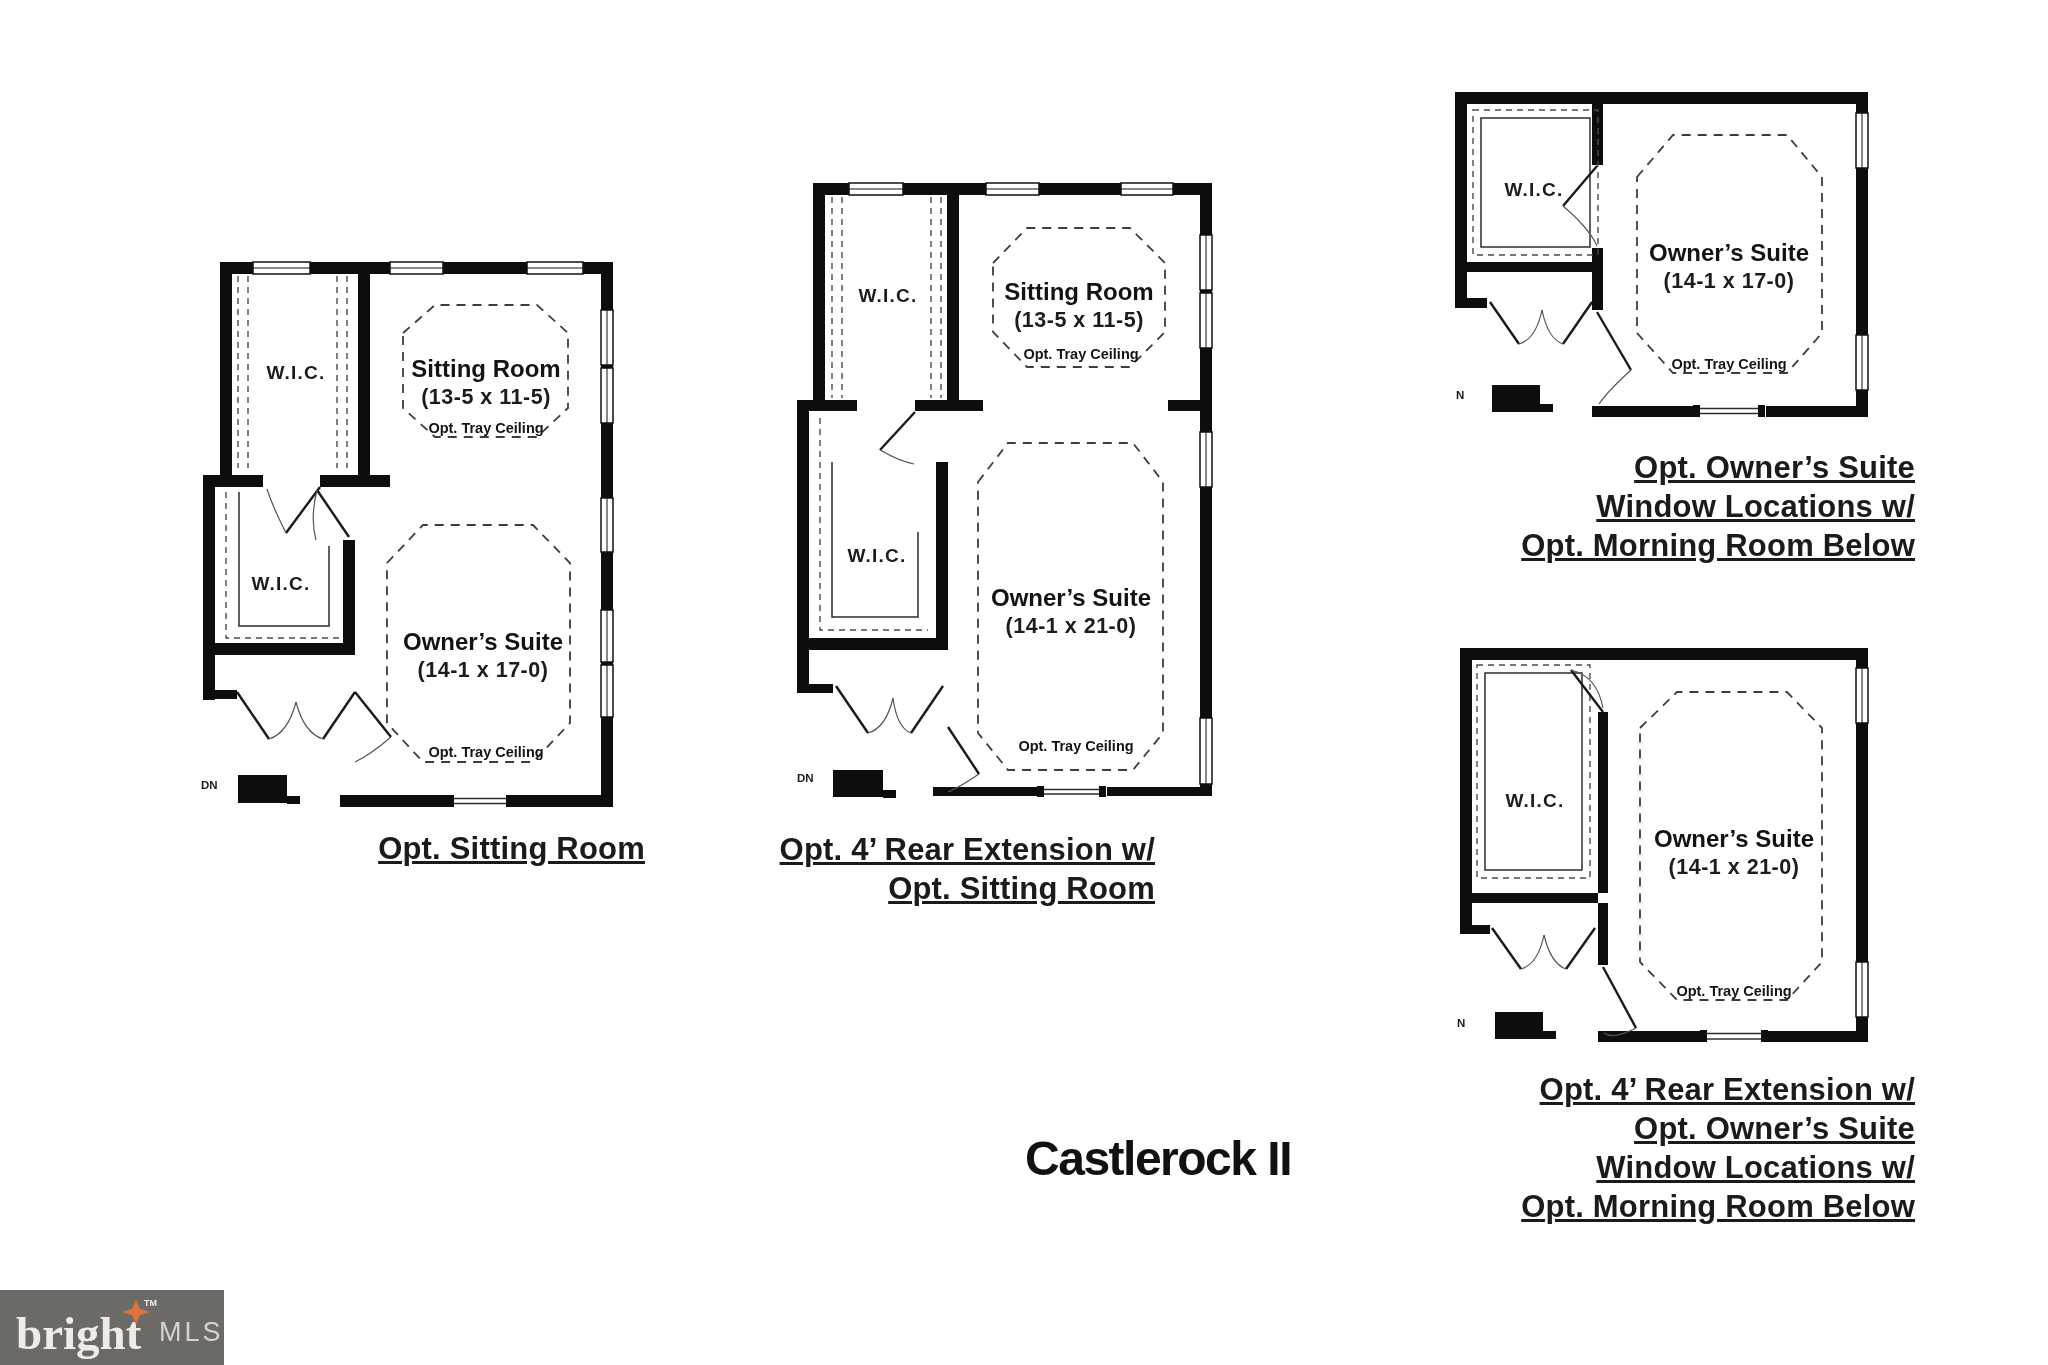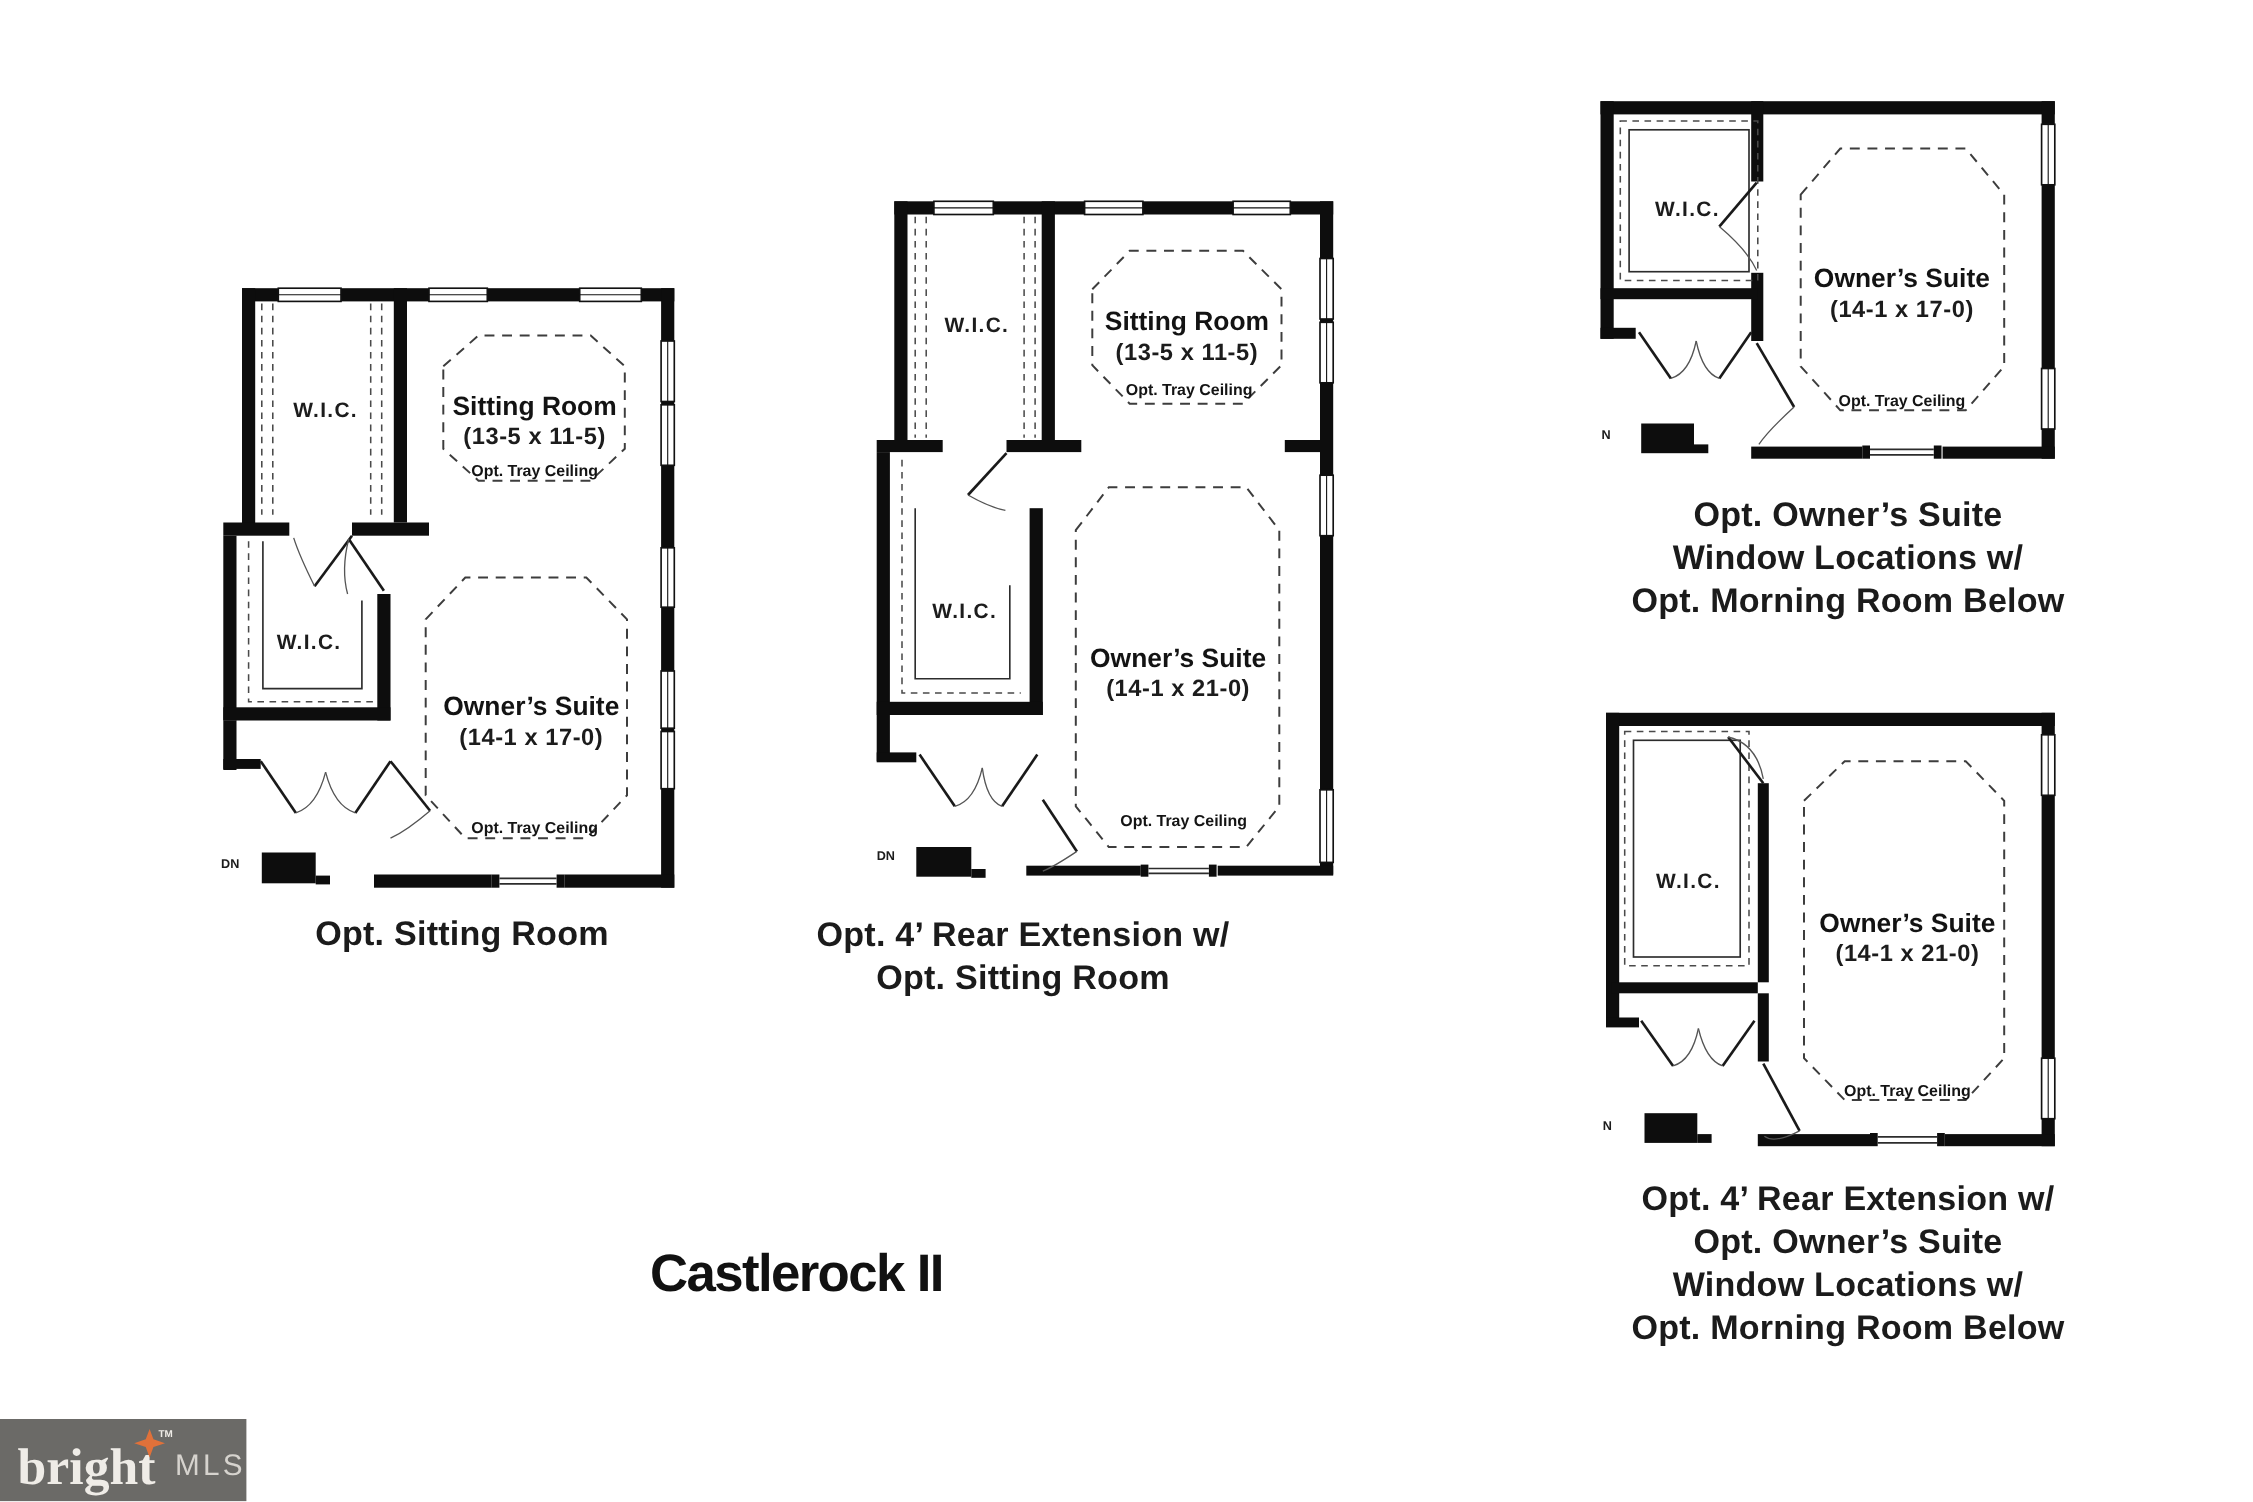--- a/index.html
+++ b/index.html
@@ -2,25 +2,25 @@
 <html><head>
 <meta charset="utf-8">
 <style>
   html,body{margin:0;padding:0;}
   body{
     width:2048px;height:1365px;position:relative;background:#ffffff;
     font-family:"Liberation Sans",sans-serif;overflow:hidden;
   }
   .plan{position:absolute;}
   .caption{
-    position:absolute;text-align:center;font-weight:bold;color:#1b1b1b;
-    font-size:31px;line-height:39px;letter-spacing:0.2px;
+    position:absolute;text-align:right;font-weight:bold;color:#1b1b1b;
+    font-size:31px;line-height:39px;letter-spacing:0.2px;text-decoration:underline;
   }
   .main-title{
-    position:absolute;text-align:left;font-weight:bold;color:#111;
+    position:absolute;text-align:right;font-weight:bold;color:#111;
     font-size:48px;line-height:66px;letter-spacing:-1.5px;
   }
   
   .wall{fill:#0d0d0d;}
   .win{fill:#ffffff;stroke:#111;stroke-width:1.5;}
   .winline{stroke:#111;stroke-width:1;}
   .leaf{stroke:#1a1a1a;stroke-width:2.4;fill:none;}
   .swing{stroke:#555;stroke-width:1.2;fill:none;}
   .dash{stroke:#4a4a4a;stroke-width:1.4;fill:none;stroke-dasharray:6 5;}
   .thin{stroke:#2c2c2c;stroke-width:1.5;fill:none;}

